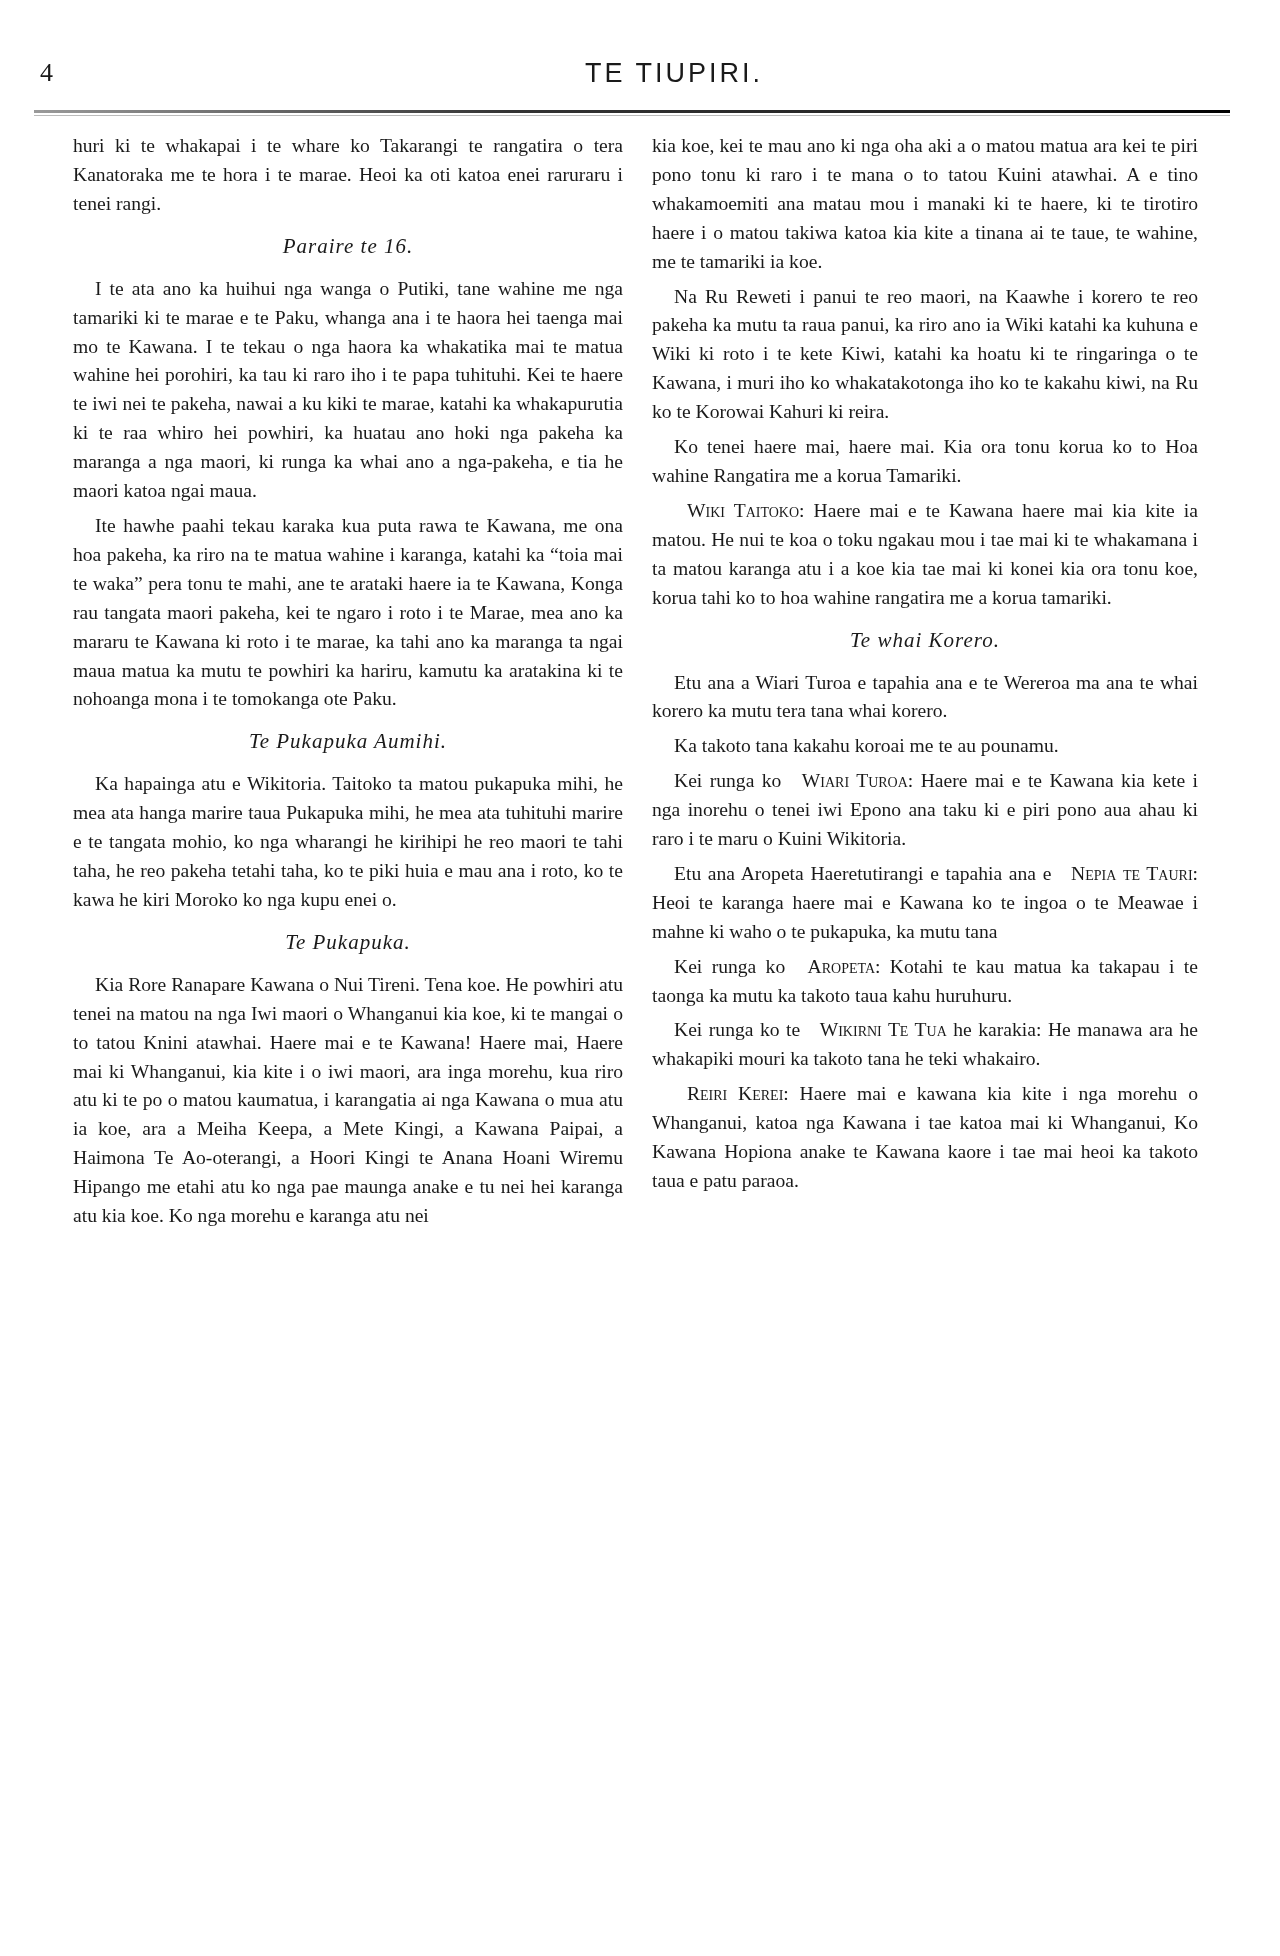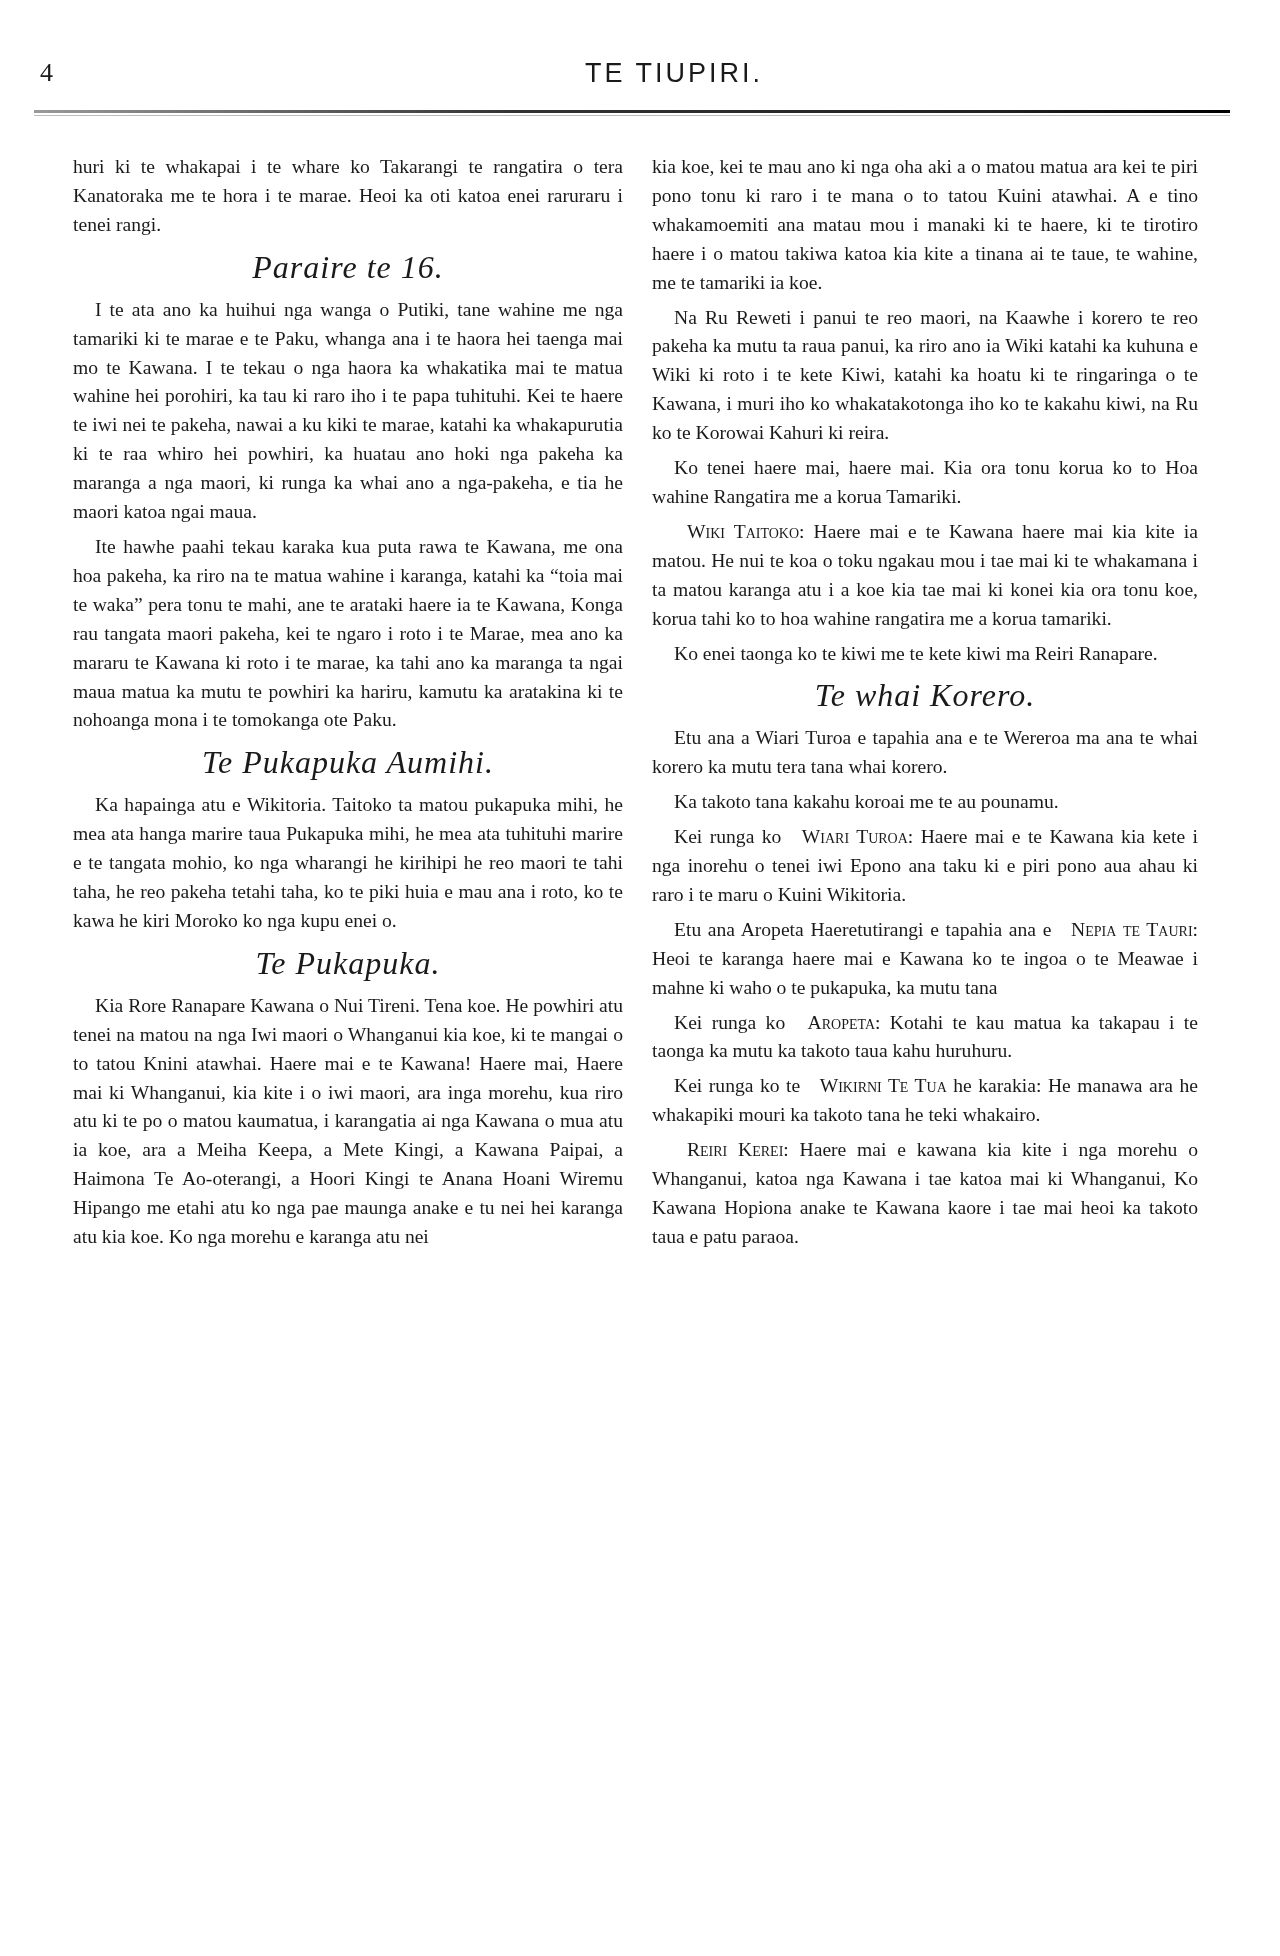--- a/index.html
+++ b/index.html
@@ -6,28 +6,28 @@
   body { width:1280px; height:1956px; position:relative; overflow:hidden;
          font-family:"Liberation Serif","DejaVu Serif",serif; color:#1a1a1a; }
   .header { position:absolute; top:58px; left:0; width:1280px; height:40px; }
   .page-num { position:absolute; left:40px; top:0; font-size:26px; font-weight:300; }
   .title { position:absolute; left:0; width:1280px; top:0; text-align:center;
            font-family:"Liberation Sans","DejaVu Sans",sans-serif; font-size:27px;
            letter-spacing:3px; font-weight:normal;padding-left:34px; }
   .rule { position:absolute; top:110px; left:34px; width:1196px; height:3px;
           background:linear-gradient(to right,#9a9a9a 0%,#333 40%,#222 80%,#000 100%); }
   .rule2 { position:absolute; top:115px; left:34px; width:1196px; height:1px; background:#bbb; }
-  .col { position:absolute; top:153px; font-size:19.6px; line-height:28.9px;
+  .col { position:absolute; top:132px; font-size:19.6px; line-height:28.9px;
          text-align:justify; }
   .col-left { left:73px; width:550px; }
   .col-right { left:652px; width:546px; }
   .col p { margin:0 0 6px 0; text-indent:0; }
   .col p.ind { text-indent:22px; }
   .col p.noind { text-indent:0; }
-  .sec { text-align:center; font-style:italic; font-size:32px; line-height:30px;
+  .sec { text-align:center; font-style:italic; font-size:21px; line-height:30px;
          margin:12px 0 14px 0; letter-spacing:1px; }
   .sc { font-variant:small-caps;margin-left:13px; }
 </style>
 </head>
 <body>
 
 <div class="header">
   <span class="page-num">4</span>
   <div class="title">TE TIUPIRI.</div>
 </div>
@@ -43,21 +43,20 @@
   <p class="ind">Ka hapainga atu e Wikitoria. Taitoko ta matou pukapuka mihi, he mea ata hanga marire taua Pukapuka mihi, he mea ata tuhituhi marire e te tangata mohio, ko nga wharangi he kirihipi he reo maori te tahi taha, he reo pakeha tetahi taha, ko te piki huia e mau ana i roto, ko te kawa he kiri Moroko ko nga kupu enei o.</p>
   <div class="sec">Te Pukapuka.</div>
   <p class="ind">Kia Rore Ranapare Kawana o Nui Tireni. Tena koe. He powhiri atu tenei na matou na nga Iwi maori o Whanganui kia koe, ki te mangai o to tatou Knini atawhai. Haere mai e te Kawana! Haere mai, Haere mai ki Whanganui, kia kite i o iwi maori, ara inga morehu, kua riro atu ki te po o matou kaumatua, i karangatia ai nga Kawana o mua atu ia koe, ara a Meiha Keepa, a Mete Kingi, a Kawana Paipai, a Haimona Te Ao-oterangi, a Hoori Kingi te Anana Hoani Wiremu Hipango me etahi atu ko nga pae maunga anake e tu nei hei karanga atu kia koe. Ko nga morehu e karanga atu nei</p>
 </div>
 
 <div class="col col-right">
   <p class="noind">kia koe, kei te mau ano ki nga oha aki a o matou matua ara kei te piri pono tonu ki raro i te mana o to tatou Kuini atawhai. A e tino whakamoemiti ana matau mou i manaki ki te haere, ki te tirotiro haere i o matou takiwa katoa kia kite a tinana ai te taue, te wahine, me te tamariki ia koe.</p>
   <p class="ind">Na Ru Reweti i panui te reo maori, na Kaawhe i korero te reo pakeha ka mutu ta raua panui, ka riro ano ia Wiki katahi ka kuhuna e Wiki ki roto i te kete Kiwi, katahi ka hoatu ki te ringaringa o te Kawana, i muri iho ko whakatakotonga iho ko te kakahu kiwi, na Ru ko te Korowai Kahuri ki reira.</p>
   <p class="ind">Ko tenei haere mai, haere mai. Kia ora tonu korua ko to Hoa wahine Rangatira me a korua Tamariki.</p>
   <p class="ind"><span class="sc">Wiki Taitoko</span><span>: Haere mai e te Kawana haere mai kia kite ia matou. He nui te koa o toku ngakau mou i tae mai ki te whakamana i ta matou karanga atu i a koe kia tae mai ki konei kia ora tonu koe, korua tahi ko to hoa wahine rangatira me a korua tamariki.</span></p>
-  <p class="ind">Ko enei taonga ko te kiwi me te kete kiwi ma Reiri Ranapare.</p>
   <div class="sec">Te whai Korero.</div>
   <p class="ind">Etu ana a Wiari Turoa e tapahia ana e te Wereroa ma ana te whai korero ka mutu tera tana whai korero.</p>
   <p class="ind">Ka takoto tana kakahu koroai me te au pounamu.</p>
   <p class="ind"><span>Kei runga ko </span><span class="sc">Wiari Turoa</span><span>: Haere mai e te Kawana kia kete i nga inorehu o tenei iwi Epono ana taku ki e piri pono aua ahau ki raro i te maru o Kuini Wikitoria.</span></p>
   <p class="ind"><span>Etu ana Aropeta Haeretutirangi e tapahia ana e</span> <span class="sc">Nepia te Tauri</span><span>: Heoi te karanga haere mai e Kawana ko te ingoa o te Meawae i mahne ki waho o te pukapuka, ka mutu tana</span></p>
   <p class="ind"><span>Kei runga ko </span><span class="sc">Aropeta</span><span>: Kotahi te kau matua ka takapau i te taonga ka mutu ka takoto taua kahu huruhuru.</span></p>
   <p class="ind"><span>Kei runga ko te </span><span class="sc">Wikirni Te Tua</span><span> he karakia: He manawa ara he whakapiki mouri ka takoto tana he teki whakairo.</span></p>
   <p class="ind"><span class="sc">Reiri Kerei</span><span>: Haere mai e kawana kia kite i nga morehu o Whanganui, katoa nga Kawana i tae katoa mai ki Whanganui, Ko Kawana Hopiona anake te Kawana kaore i tae mai heoi ka takoto taua e patu paraoa.</span></p>
 </div>
 

